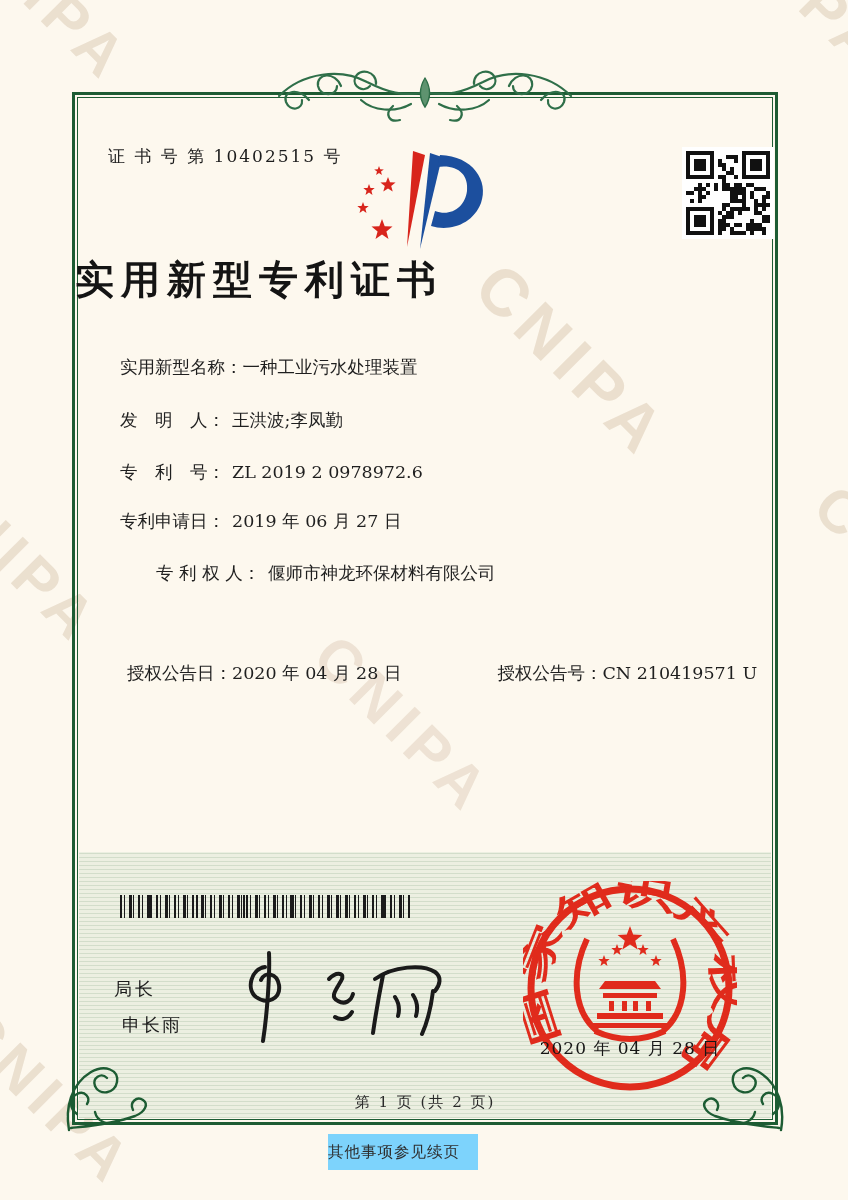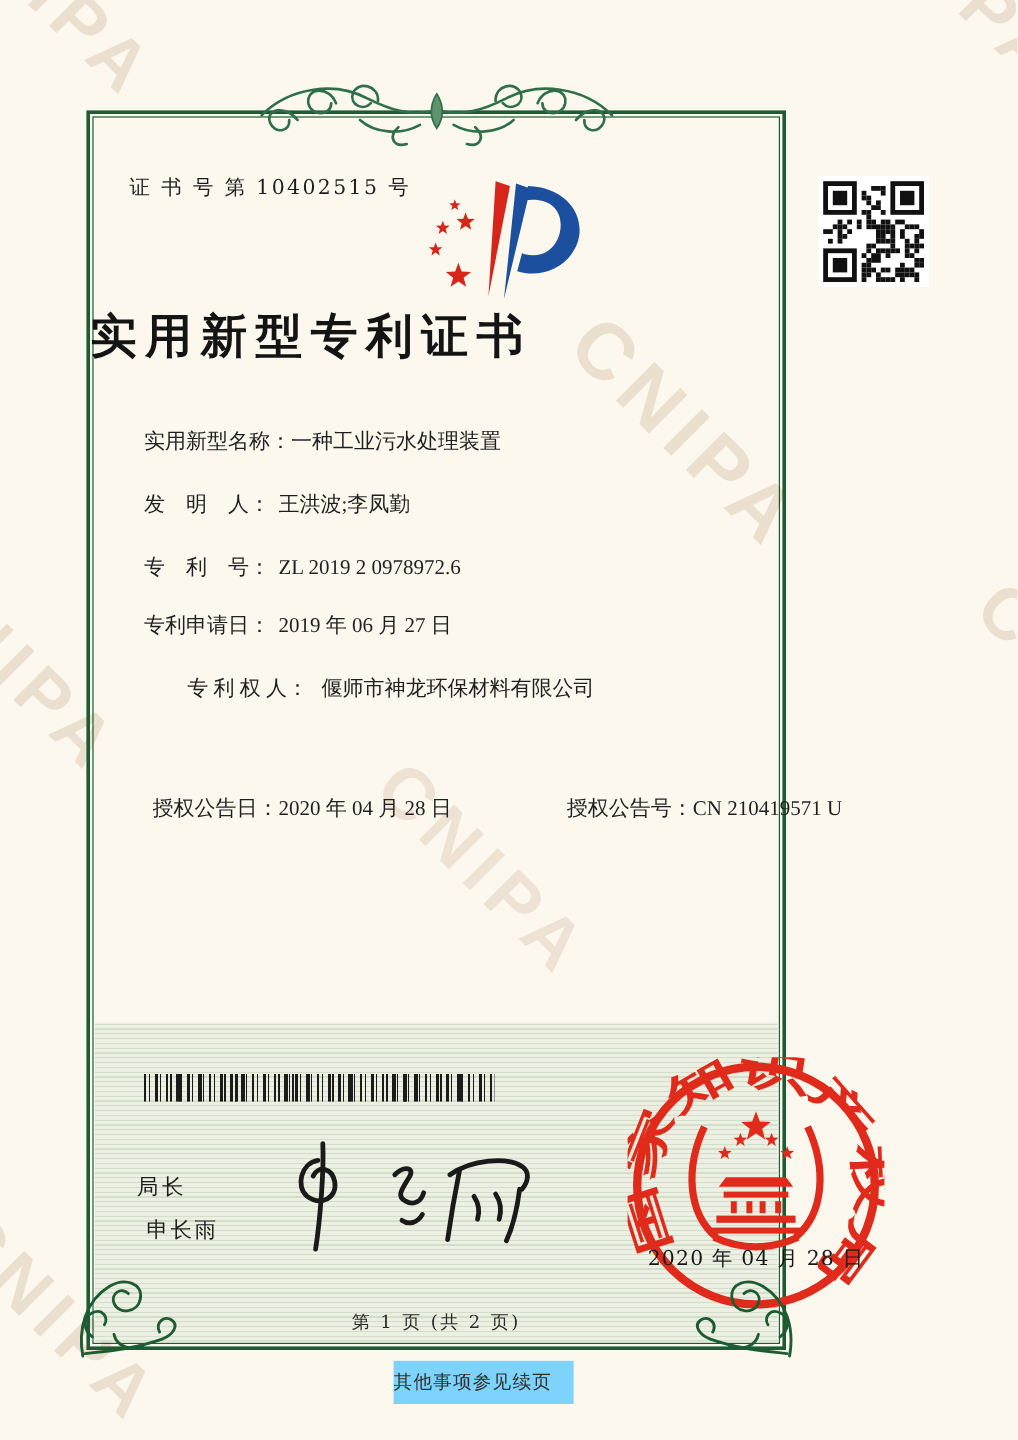--- a/index.html
+++ b/index.html
@@ -23,21 +23,21 @@
   .wm2{left:688px; top:-52px;}
   .wm3{left:452px; top:322px; font-size:66px; color:rgba(210,188,162,0.42);}
   .wm4{left:-100px; top:520px;}
   .wm5{left:792px; top:540px;}
   .wm6{left:292px; top:690px; color:rgba(208,186,160,0.34);}
   .wm7{left:-66px; top:1062px;}
 
   
   .frame {
     position:absolute; z-index:1;
-    left:72px; top:92px; width:583px; height:1033px;
+    left:72px; top:92px; width:706px; height:1033px;
     border:3px solid #1d5c33;
   }
   .frame::before {
     content:""; position:absolute; inset:2px;
     border:1px solid #1d5c33; pointer-events:none;
   }
 
   .green-band {
     position:absolute; left:4px; right:4px; bottom:4px; height:266px;
     background:
@@ -62,21 +62,21 @@
   .logo { position:absolute; left:282px; top:46px; width:140px; height:118px; }
   .qr   { position:absolute; left:607px; top:52px; width:92px; height:92px; background:#fff; }
 
   .title {
     position:absolute; left:0; top:158px; width:100%;
     font-size:39px; font-weight:700;
     letter-spacing:7px; color:#141414; white-space:nowrap;
   }
 
   
-  .row { position:absolute; left:45px; right:30px; font-size:17.5px; color:#1f1f1f; white-space:nowrap;font-family:Liberation Serif, serif; }
+  .row { position:absolute; left:45px; right:30px; font-size:17.5px; color:#1f1f1f; white-space:nowrap; }
   .row .lab { display:inline-block; min-width:112px; }
   .row .lab2 { display:inline-block; margin-left:96px; }
   .r1{top:260px;} .r2{top:313px;} .r3{top:365px;} .r4{top:394px;margin-top:20px;}
   .r5{top:466px;margin-left:36px;} .r6{top:518px;} .r7{top:566px;text-align:right;}
 
   
   .body-text {
     position:absolute; left:45px; right:42px; top:602px;
     font-size:17.5px; line-height:1.93; color:#242424; text-align:justify;
   }

